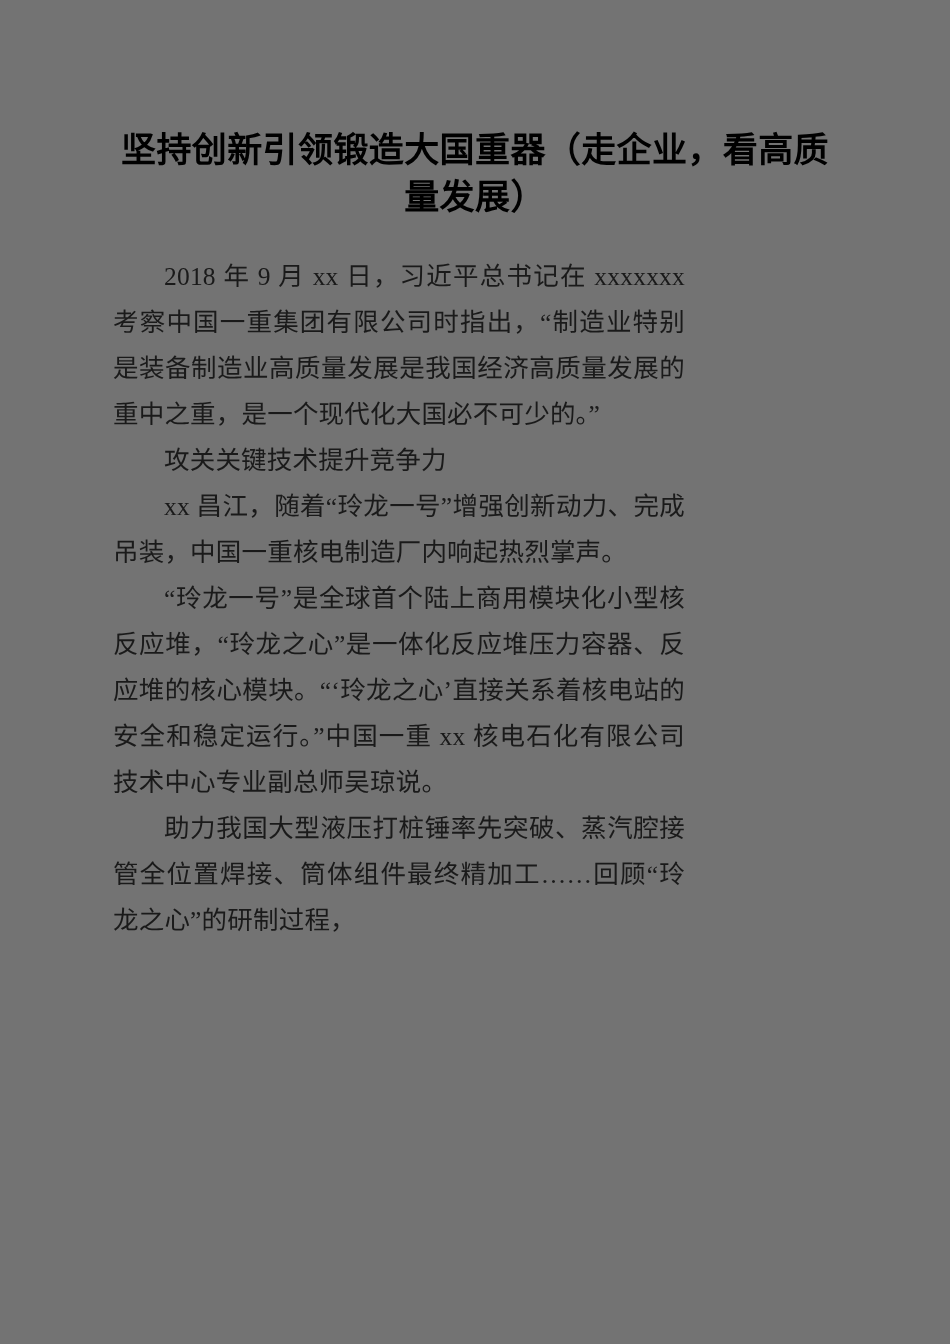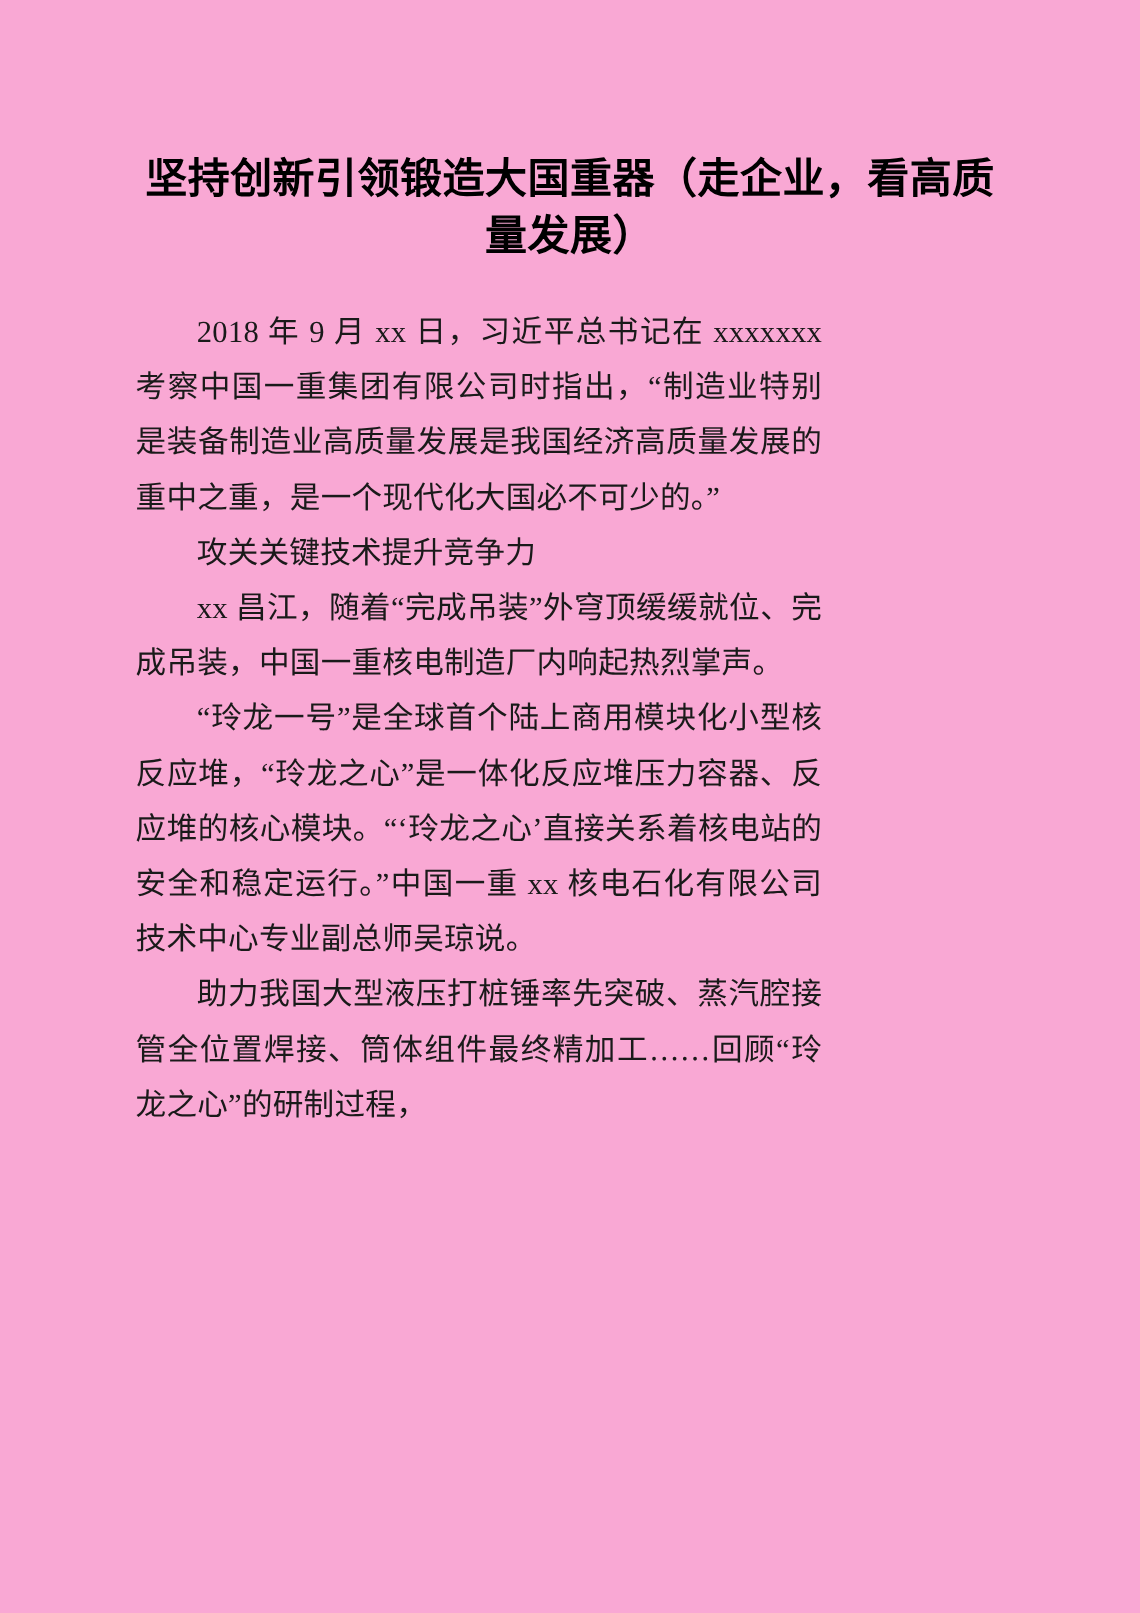--- a/index.html
+++ b/index.html
@@ -15,21 +15,21 @@
     font-family: "Liberation Serif", "DejaVu Serif", serif;
     color: #111111;
     -webkit-font-smoothing: antialiased;
   }
 
   .page {
     position: relative;
     box-sizing: border-box;
     width: 950px;
     height: 1344px;
-    background: #f9a8d4;
+    background: #737373;
     padding: 0;
   }
 
   
   .doc-title {
     box-sizing: border-box;
     width: 950px;
     padding: 0 113px;
     margin: 0;
     padding-top: 126px;
@@ -80,21 +80,21 @@
 
   <h1 class="doc-title">坚持创新引领锻造大国重器（走企业，看高质量发展）</h1>
 
   <div class="doc-body">
 
     <p class="para">2018 年 9 月 xx 日，习近平总书记在 xxxxxxx 考察中国一重集团有限公司时指出，“制造业特别是装备制造业高质量发展是我国经济高质量发展的重中之重，是一个现代化大国必不可少的。”</p>
 
 
     <p class="para subhead">攻关关键技术提升竞争力</p>
 
-    <p class="para">xx 昌江，随着“完成吊装”外穹顶缓缓就位、完成吊装，中国一重核电制造厂内响起热烈掌声。</p>
+    <p class="para">xx 昌江，随着“玲龙一号”增强创新动力、完成吊装，中国一重核电制造厂内响起热烈掌声。</p>
 
     <p class="para">“玲龙一号”是全球首个陆上商用模块化小型核反应堆，“玲龙之心”是一体化反应堆压力容器、反应堆的核心模块。“‘玲龙之心’直接关系着核电站的安全和稳定运行。”中国一重 xx 核电石化有限公司技术中心专业副总师吴琼说。</p>
 
     <p class="para last">助力我国大型液压打桩锤率先突破、蒸汽腔接管全位置焊接、筒体组件最终精加工……回顾“玲龙之心”的研制过程，</p>
 
   </div>
 
 </div>
 
 </body></html>

